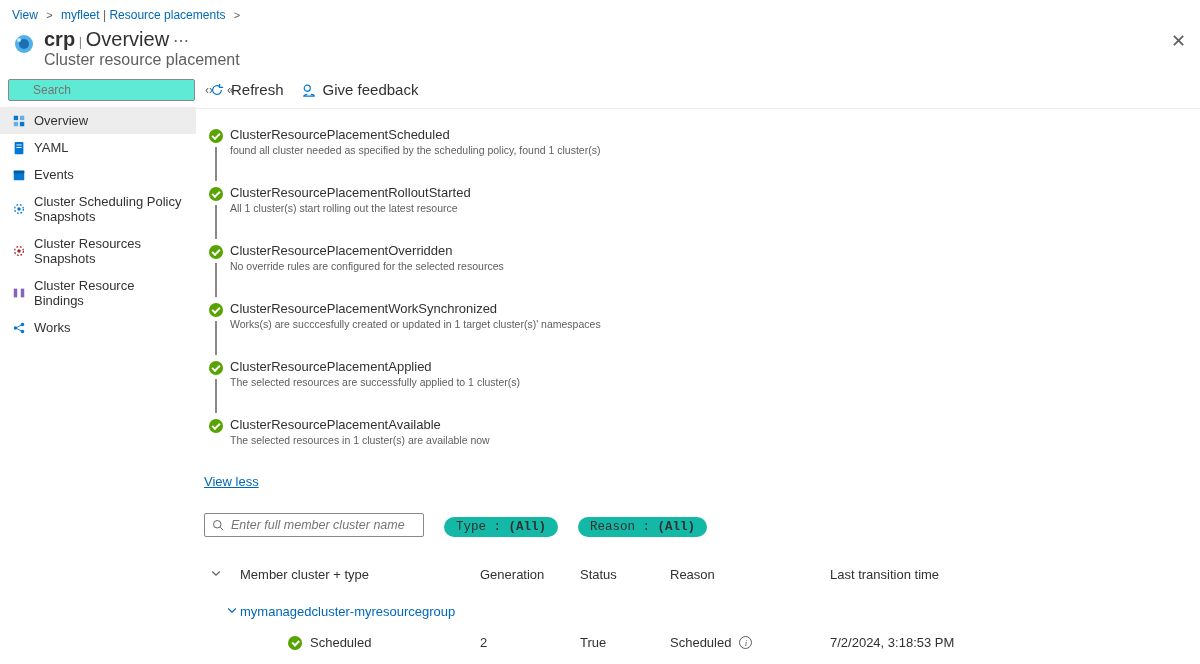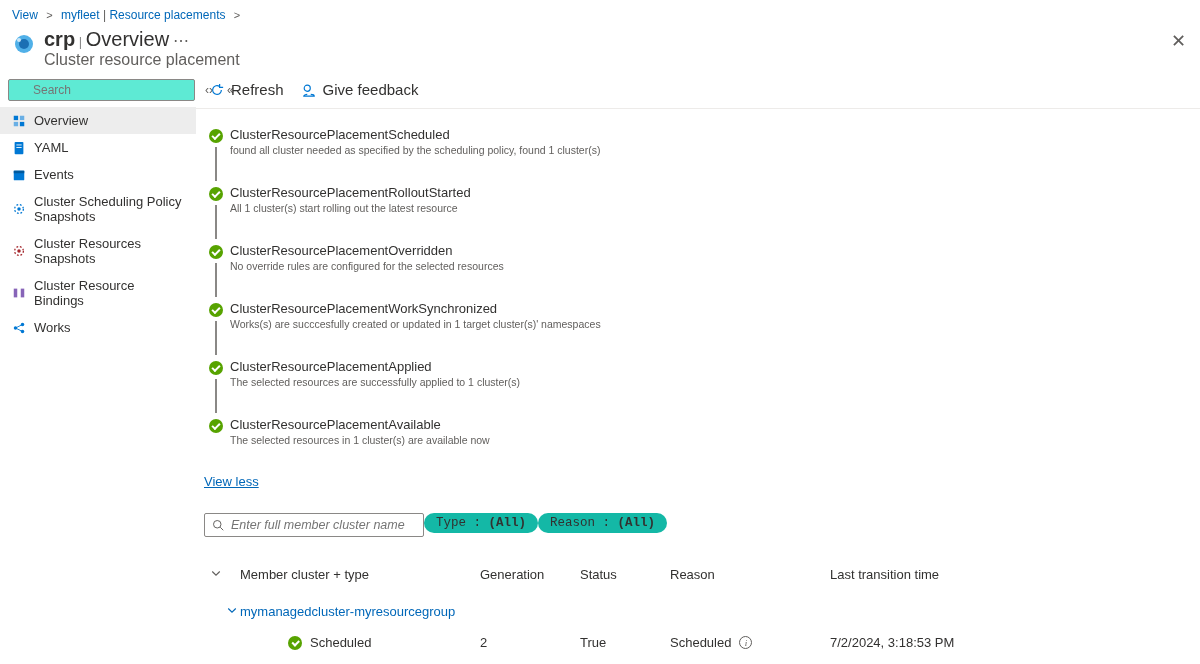--- a/index.html
+++ b/index.html
@@ -156,22 +156,22 @@
     color:#0067b8;
     text-decoration: underline;
     font-size:13px;
     padding: 8px 0 0 8px;
     display:inline-block;
     cursor:pointer;
   }
   
   .filterbar {
     display:flex;
-    align-items:flex-start;
-    gap: 0;
+    align-items:flex-end;
+    gap: 20px;
     padding: 24px 0 0 8px;
   }
   .member-input-wrap {
     position:relative;
     width: 220px;
   }
   .member-input {
     width:100%;
     border: 1px solid #8a8886;
     border-radius:2px;

